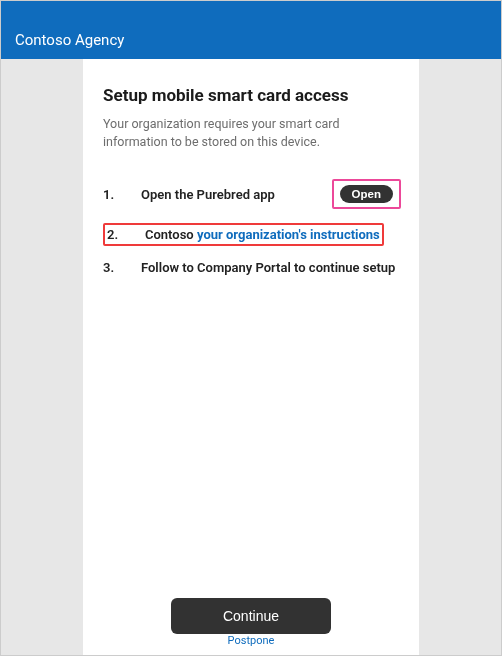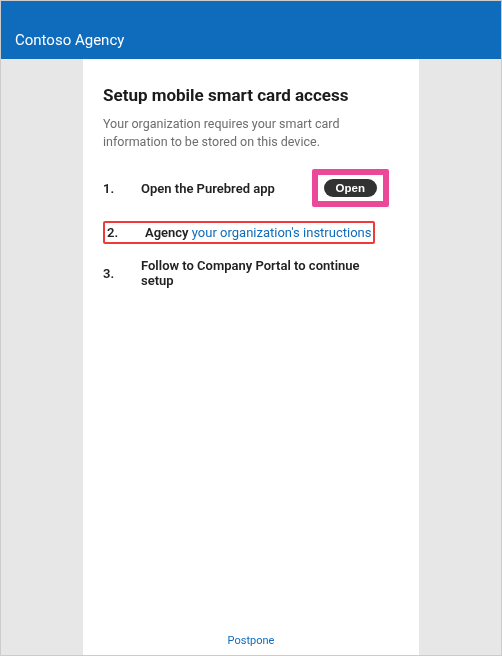--- a/index.html
+++ b/index.html
@@ -29,33 +29,33 @@
       display: flex;
       justify-content: center;
       background: #e7e7e7;
       height: calc(656px - 58px - 2px);
     }
     .panel {
       background: #fff;
       width: 336px;
       height: 100%;
       position: relative;
-      padding: 26px 30px 0 20px;
+      padding: 26px 18px 0 20px;
     }
     .title {
       font-size: 17px;
       font-weight: 700;
       color: #1b1b1b;
       margin-bottom: 10px;
     }
     .subtitle {
       font-size: 12.5px;
       color: #6d6d6d;
       line-height: 1.45;
-      margin-bottom: 18px;
+      margin-bottom: 28px;
     }
     .steps {
       list-style: none;
     }
     .step {
       display: flex;
       align-items: center;
       font-size: 13px;
       color: #222;
       margin-bottom: 14px;
@@ -65,40 +65,40 @@
       width: 18px;
       flex: 0 0 18px;
       font-weight: 600;
     }
     .step .txt {
       flex: 1;
       margin-left: 20px;
     }
     .step .txt .link {
       color: #0f6cbd;
-      font-weight: 400;
+      font-weight: 700;
       cursor: pointer;
     }
     .open-btn {
       background: #323232;
       color: #fff;
       border: none;
       border-radius: 11px;
       font-size: 11.5px;
       font-weight: 600;
       padding: 3px 12px;
       cursor: pointer;
     }
     .highlight {
       border: 2px solid #ef3a3a;
       border-radius: 2px;
       padding: 2px;
     }
     .highlight-open {
-      border: 6px solid #ec4899;
+      border: 2px solid #ec4899;
       border-radius: 2px;
       padding: 4px 6px;
       display: inline-flex;
       align-items: center;
     }
     .step1 {
       justify-content: space-between;
     }
     .bottom {
       position: absolute;
@@ -149,30 +149,31 @@
         </span>
         <span class="highlight-open">
           <button class="open-btn">Open</button>
         </span>
       </li>
 
       <li class="step">
         <span class="highlight" style="display:flex;">
           <span class="num">2.</span>
           <span class="txt">
-            <span>Agency </span><span class="link">your organization's instructions</span>
+            <span>Contoso </span><span class="link">your organization's instructions</span>
           </span>
         </span>
       </li>
 
       <li class="step">
         <span class="num">3.</span>
         <span class="txt">Follow to Company Portal to continue setup</span>
       </li>
 
     </ul>
 
     <div class="bottom">
+      <button class="continue-btn">Continue</button>
       <span class="postpone">Postpone</span>
     </div>
 
   </div>
 </div>
 
 </body></html>

